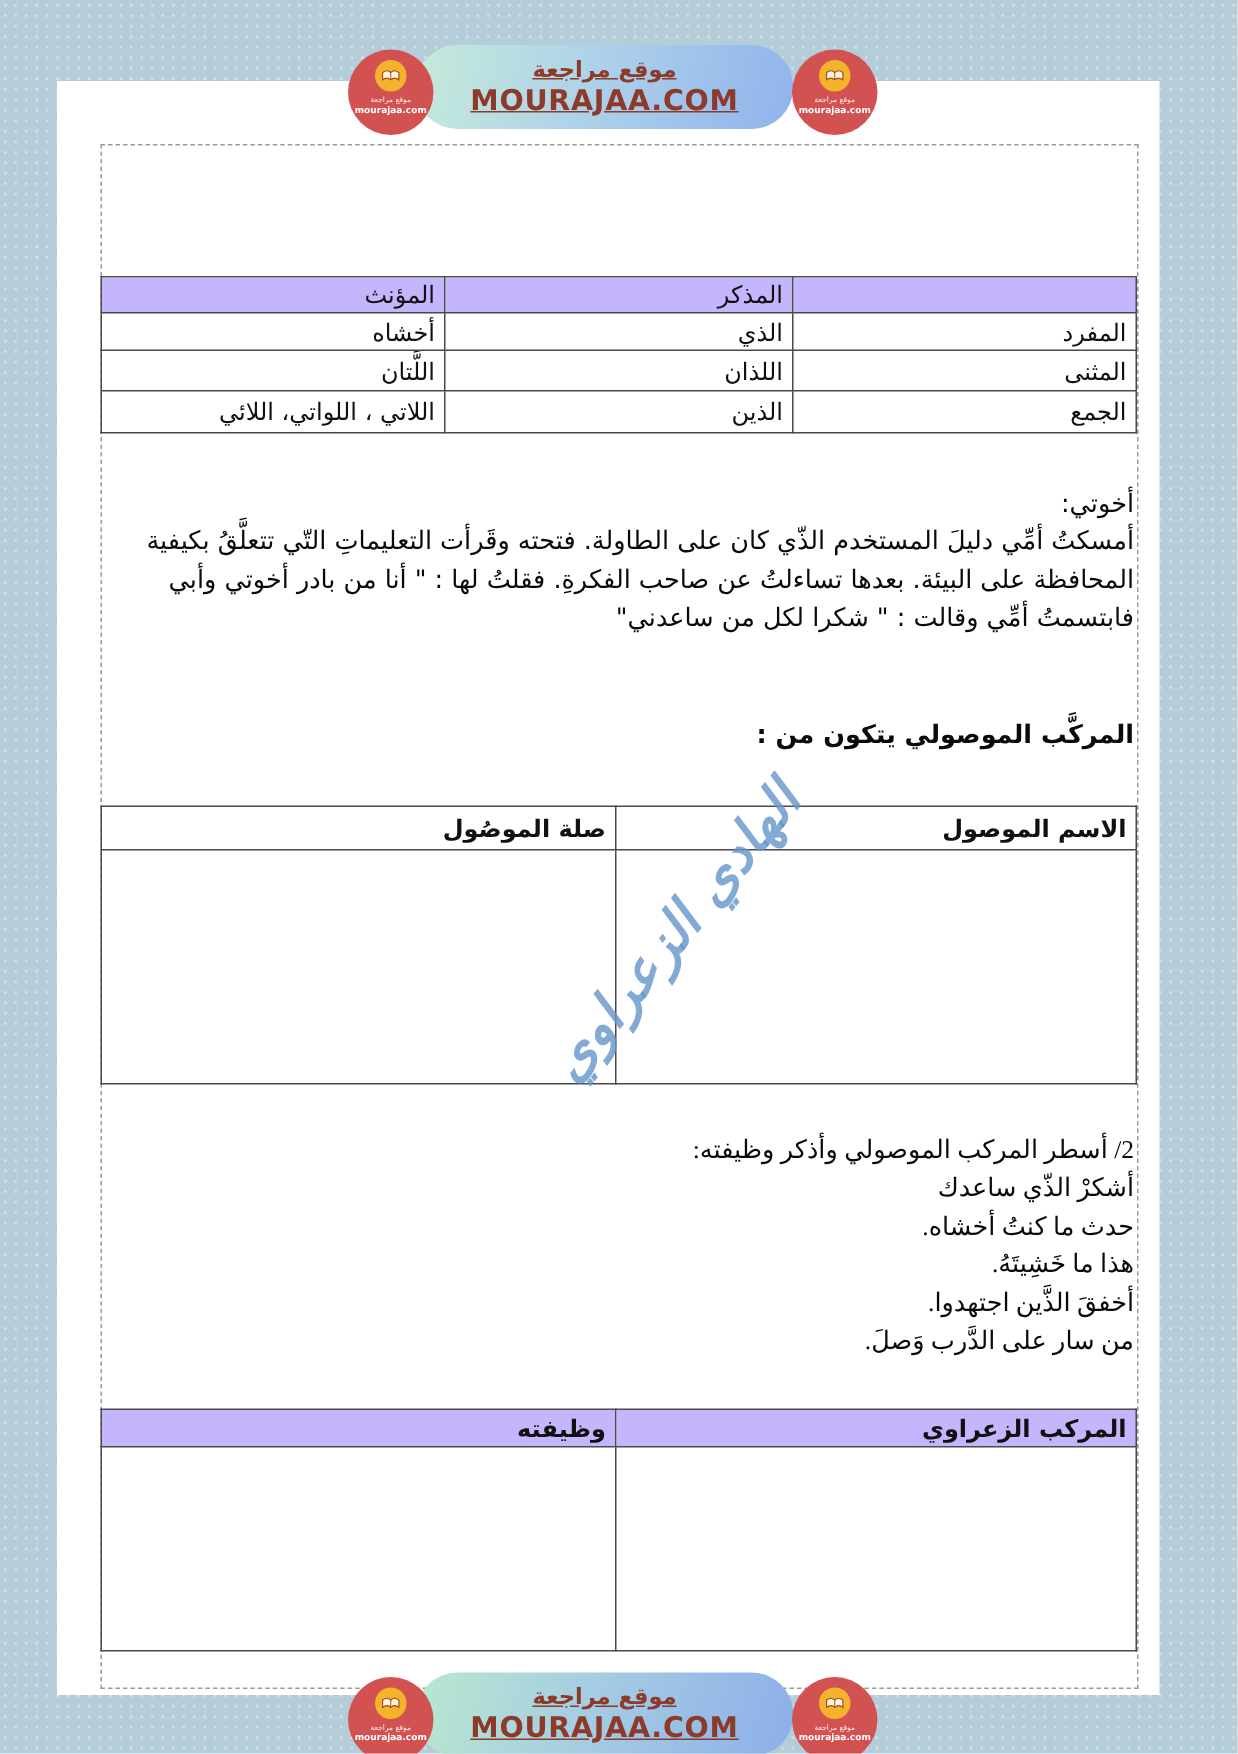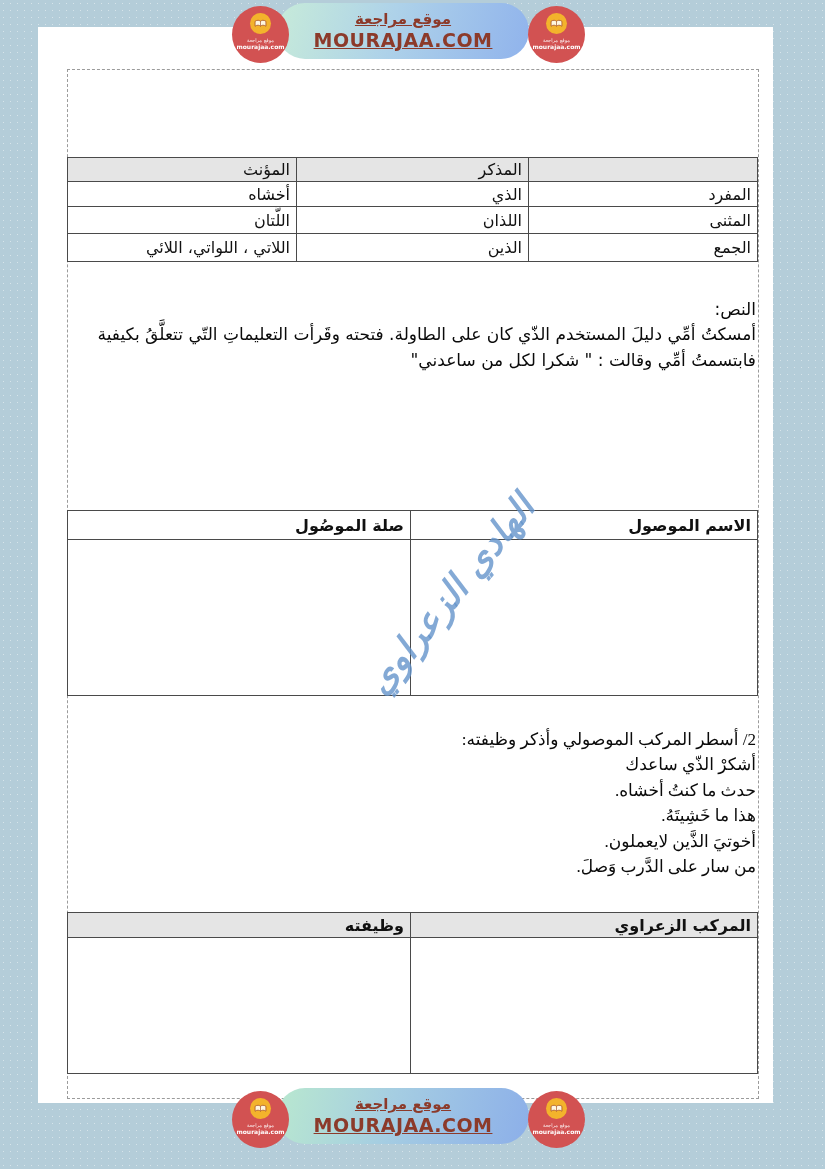--- a/index.html
+++ b/index.html
@@ -3,21 +3,21 @@
 <meta charset="utf-8">
 <style>
   html,body{margin:0;padding:0;}
   body{
     width:825px;height:1169px;position:relative;overflow:hidden;
     background-color:#b4cdd9;
     background-image:radial-gradient(rgba(255,255,255,.45) .8px, transparent 1px);
     background-size:7px 7px;
     font-family:"DejaVu Sans", sans-serif;
   }
-  .canvas{position:absolute;inset:0;width:825px;height:1026px;}
+  .canvas{position:absolute;inset:0;width:825px;height:1026px;margin-top:27px;}
   .paper{position:absolute;left:38px;top:27px;width:735px;height:1076px;background:#ffffff;z-index:1;}
   .dashed-box{position:absolute;left:67px;top:69px;width:690px;height:1028px;border:1px dashed #9b9b9b;z-index:2;}
 
   
   .brand{position:absolute;z-index:6;width:825px;height:70px;}
   .pill{
     position:absolute;left:277px;top:3px;width:252px;height:56px;border-radius:28px;
     background:linear-gradient(105deg,#c7ebd9 0%,#aed2e9 45%,#90b3ec 100%);
     display:flex;flex-direction:column;align-items:center;justify-content:center;
   }
@@ -29,21 +29,21 @@
   }
   .logo-left{left:232px;} .logo-right{left:528px;}
   .logo-gold{width:21px;height:21px;border-radius:50%;background:#f3b32c;margin-top:7px;
     display:flex;align-items:center;justify-content:center;}
   .logo-ar{font-size:5px;color:#ffffff;opacity:.9;margin-top:3px;direction:rtl;line-height:6px;}
   .logo-en{font-size:6px;color:#ffffff;font-weight:bold;line-height:7px;}
 
   
   table{border-collapse:collapse;table-layout:fixed;position:absolute;z-index:3;background:transparent;direction:rtl;}
   td{border:1px solid #4a4a4a;padding:1px 6px;font-size:16px;color:#111;text-align:right;vertical-align:middle;overflow:hidden;white-space:nowrap;}
-  .yellow{background:#e5e5e5;padding-left:24px;}
+  .yellow{background:#c4b5fd;padding-left:24px;}
   .t1{left:67px;top:157px;width:690px;}
   .t1 .r0 td{height:21px;}
   .t1 .r1 td{height:22px;}
   .t1 .r2 td{height:24px;}
   .t1 .r3 td{height:25px;}
   .t2{left:67px;top:510px;width:690px;}
   .t2 .hd td{height:26px;font-weight:bold;}
   .t2 .bd td{height:153px;}
   .t3{left:67px;top:912px;width:690px;}
   .t3 .hd td{height:22px;font-weight:bold;}
@@ -124,25 +124,27 @@
     </tr>
     <tr class="r3">
       <td>الجمع</td>
       <td>الذين</td>
       <td>اللاتي ، اللواتي، اللائي</td>
     </tr>
   </tbody>
     </table>
 
   <div class="arab text1">
-    <div>النص:</div>
+    <div>أخوتي:</div>
     <div>أمسكتُ أمِّي دليلَ المستخدم الذّي كان على الطاولة. فتحته وقَرأت التعليماتِ التّي تتعلَّقُ بكيفية</div>
+    <div>المحافظة على البيئة. بعدها تساءلتُ عن صاحب الفكرةِ. فقلتُ لها : " أنا من بادر أخوتي وأبي</div>
     <div>فابتسمتُ أمِّي وقالت : " شكرا لكل من ساعدني"</div>
   </div>
 
+  <div class="arab comp-heading">المركَّب الموصولي يتكون من :</div>
 
   <table class="t2" dir="rtl">
     <colgroup>
         <col style="width:347px">
         <col style="width:343px">
       </colgroup>
     <tbody>
         <tr class="hd">
       <td>الاسم الموصول</td>
       <td>صلة الموصُول</td>
@@ -152,21 +154,21 @@
       <td></td>
     </tr>
   </tbody>
     </table>
 
   <div class="arab text2">
     <div>2/ أسطر المركب الموصولي وأذكر وظيفته:</div>
     <div>أشكرْ الذّي ساعدك</div>
     <div>حدث ما كنتُ أخشاه.</div>
     <div>هذا ما خَشِيتَهُ.</div>
-    <div>أخوتيَ الذَّين لايعملون.</div>
+    <div>أخفقَ الذَّين اجتهدوا.</div>
     <div>من سار على الدَّرب وَصلَ.</div>
   </div>
 
   <table class="t3" dir="rtl">
     <colgroup>
         <col style="width:347px">
         <col style="width:343px">
       </colgroup>
     <tbody>
         <tr class="hd">

